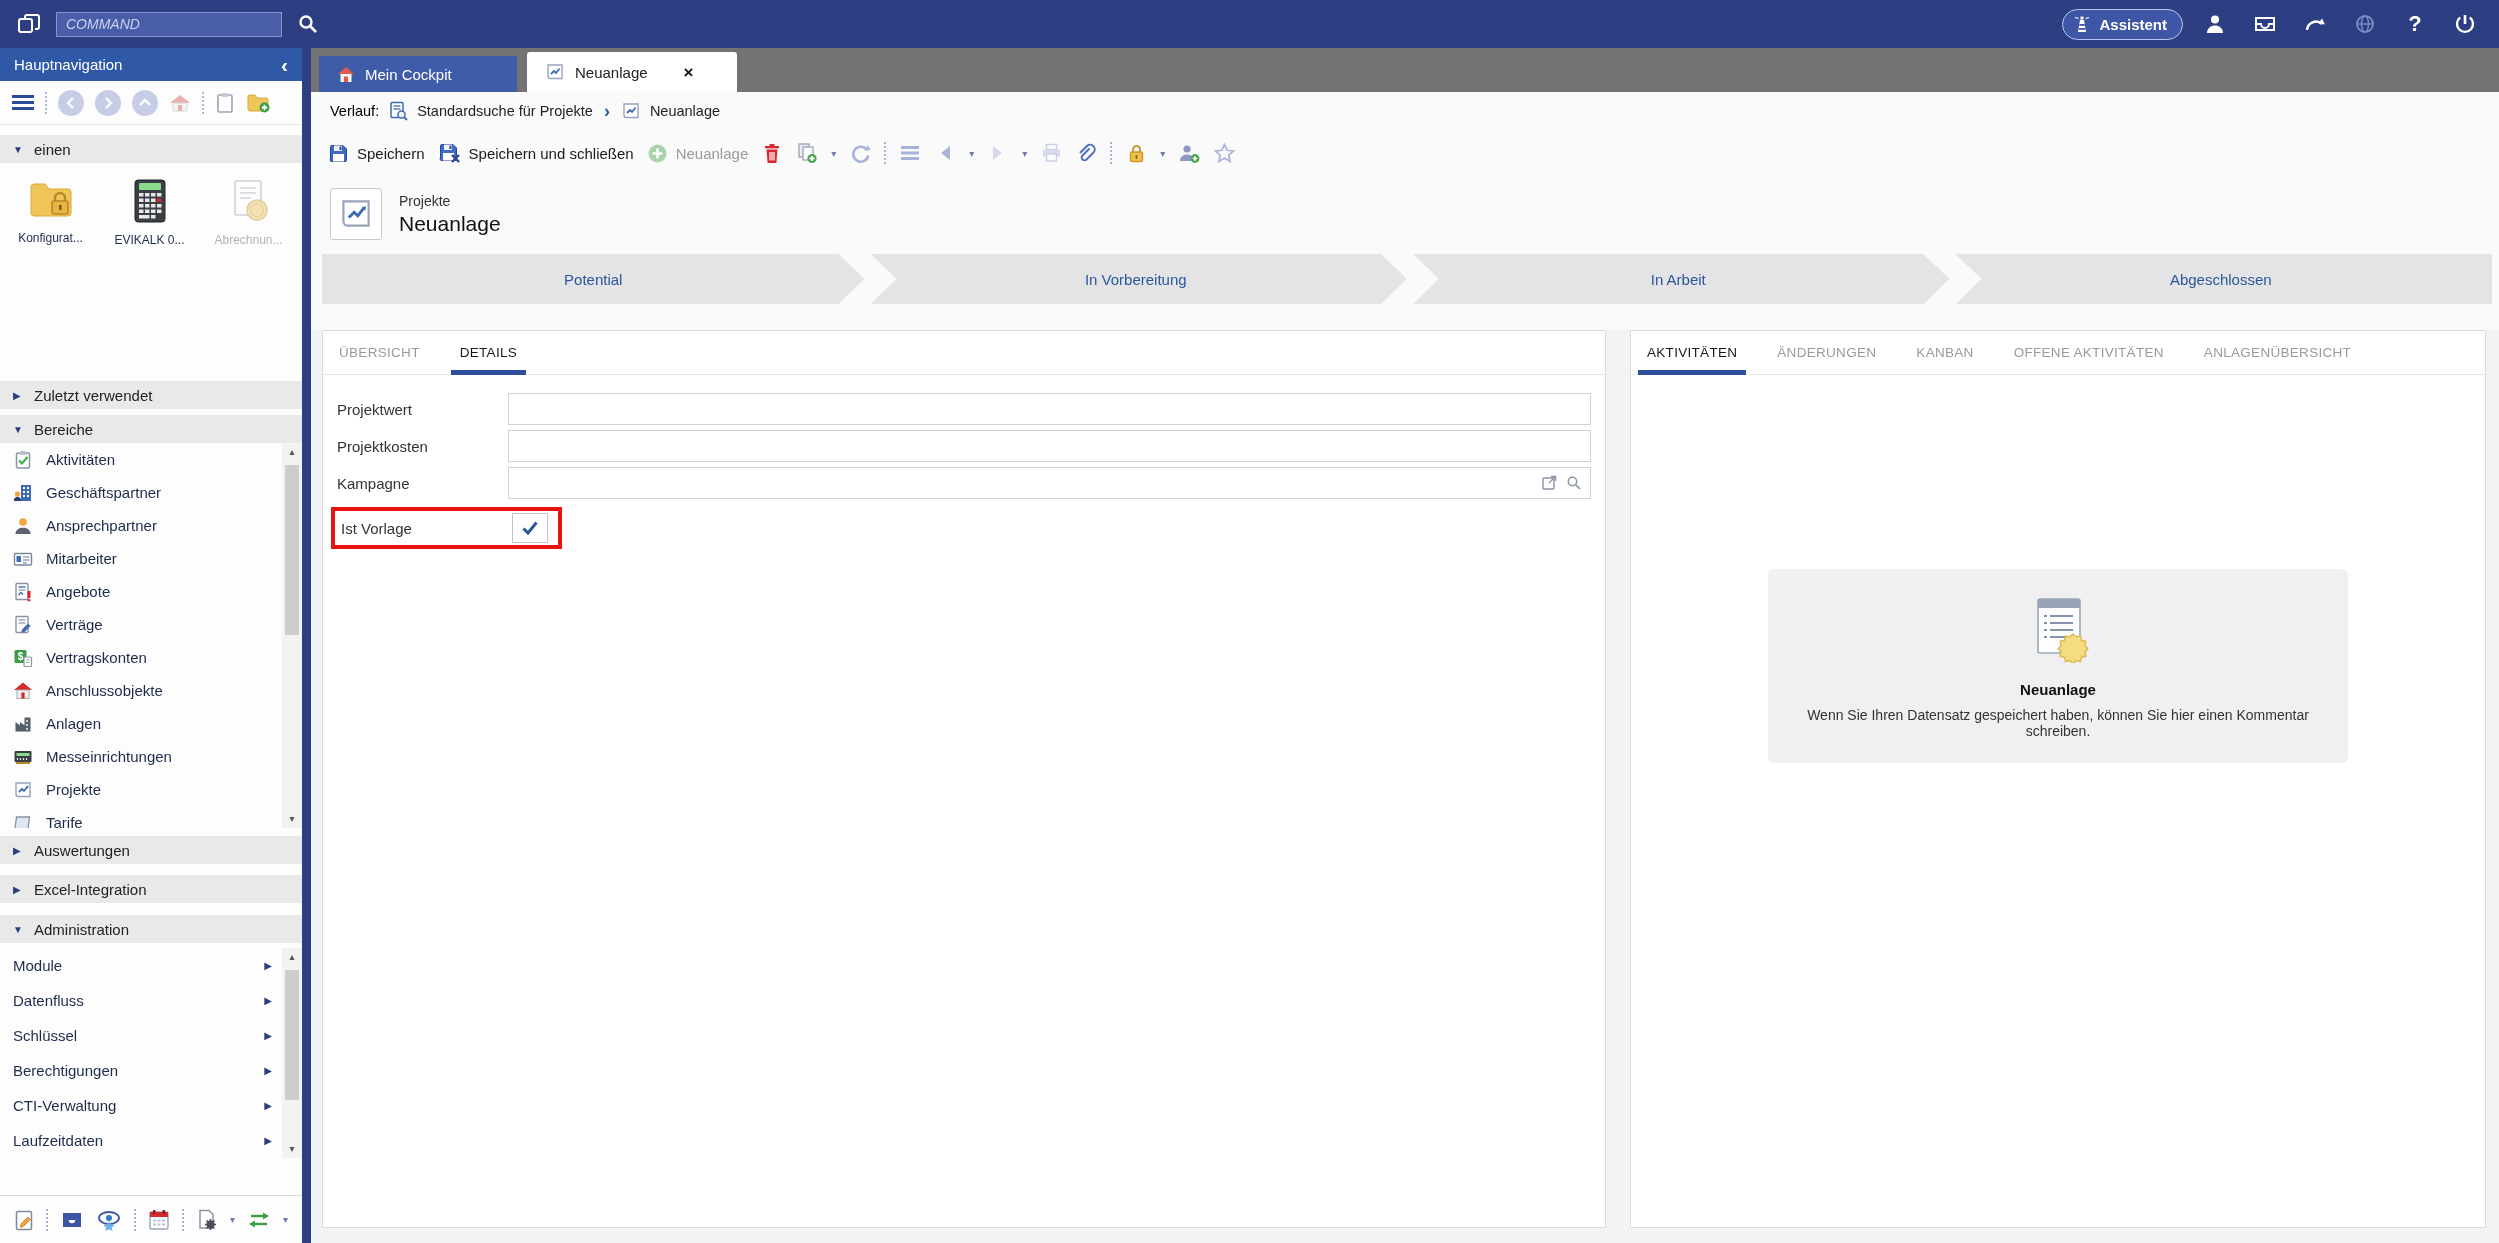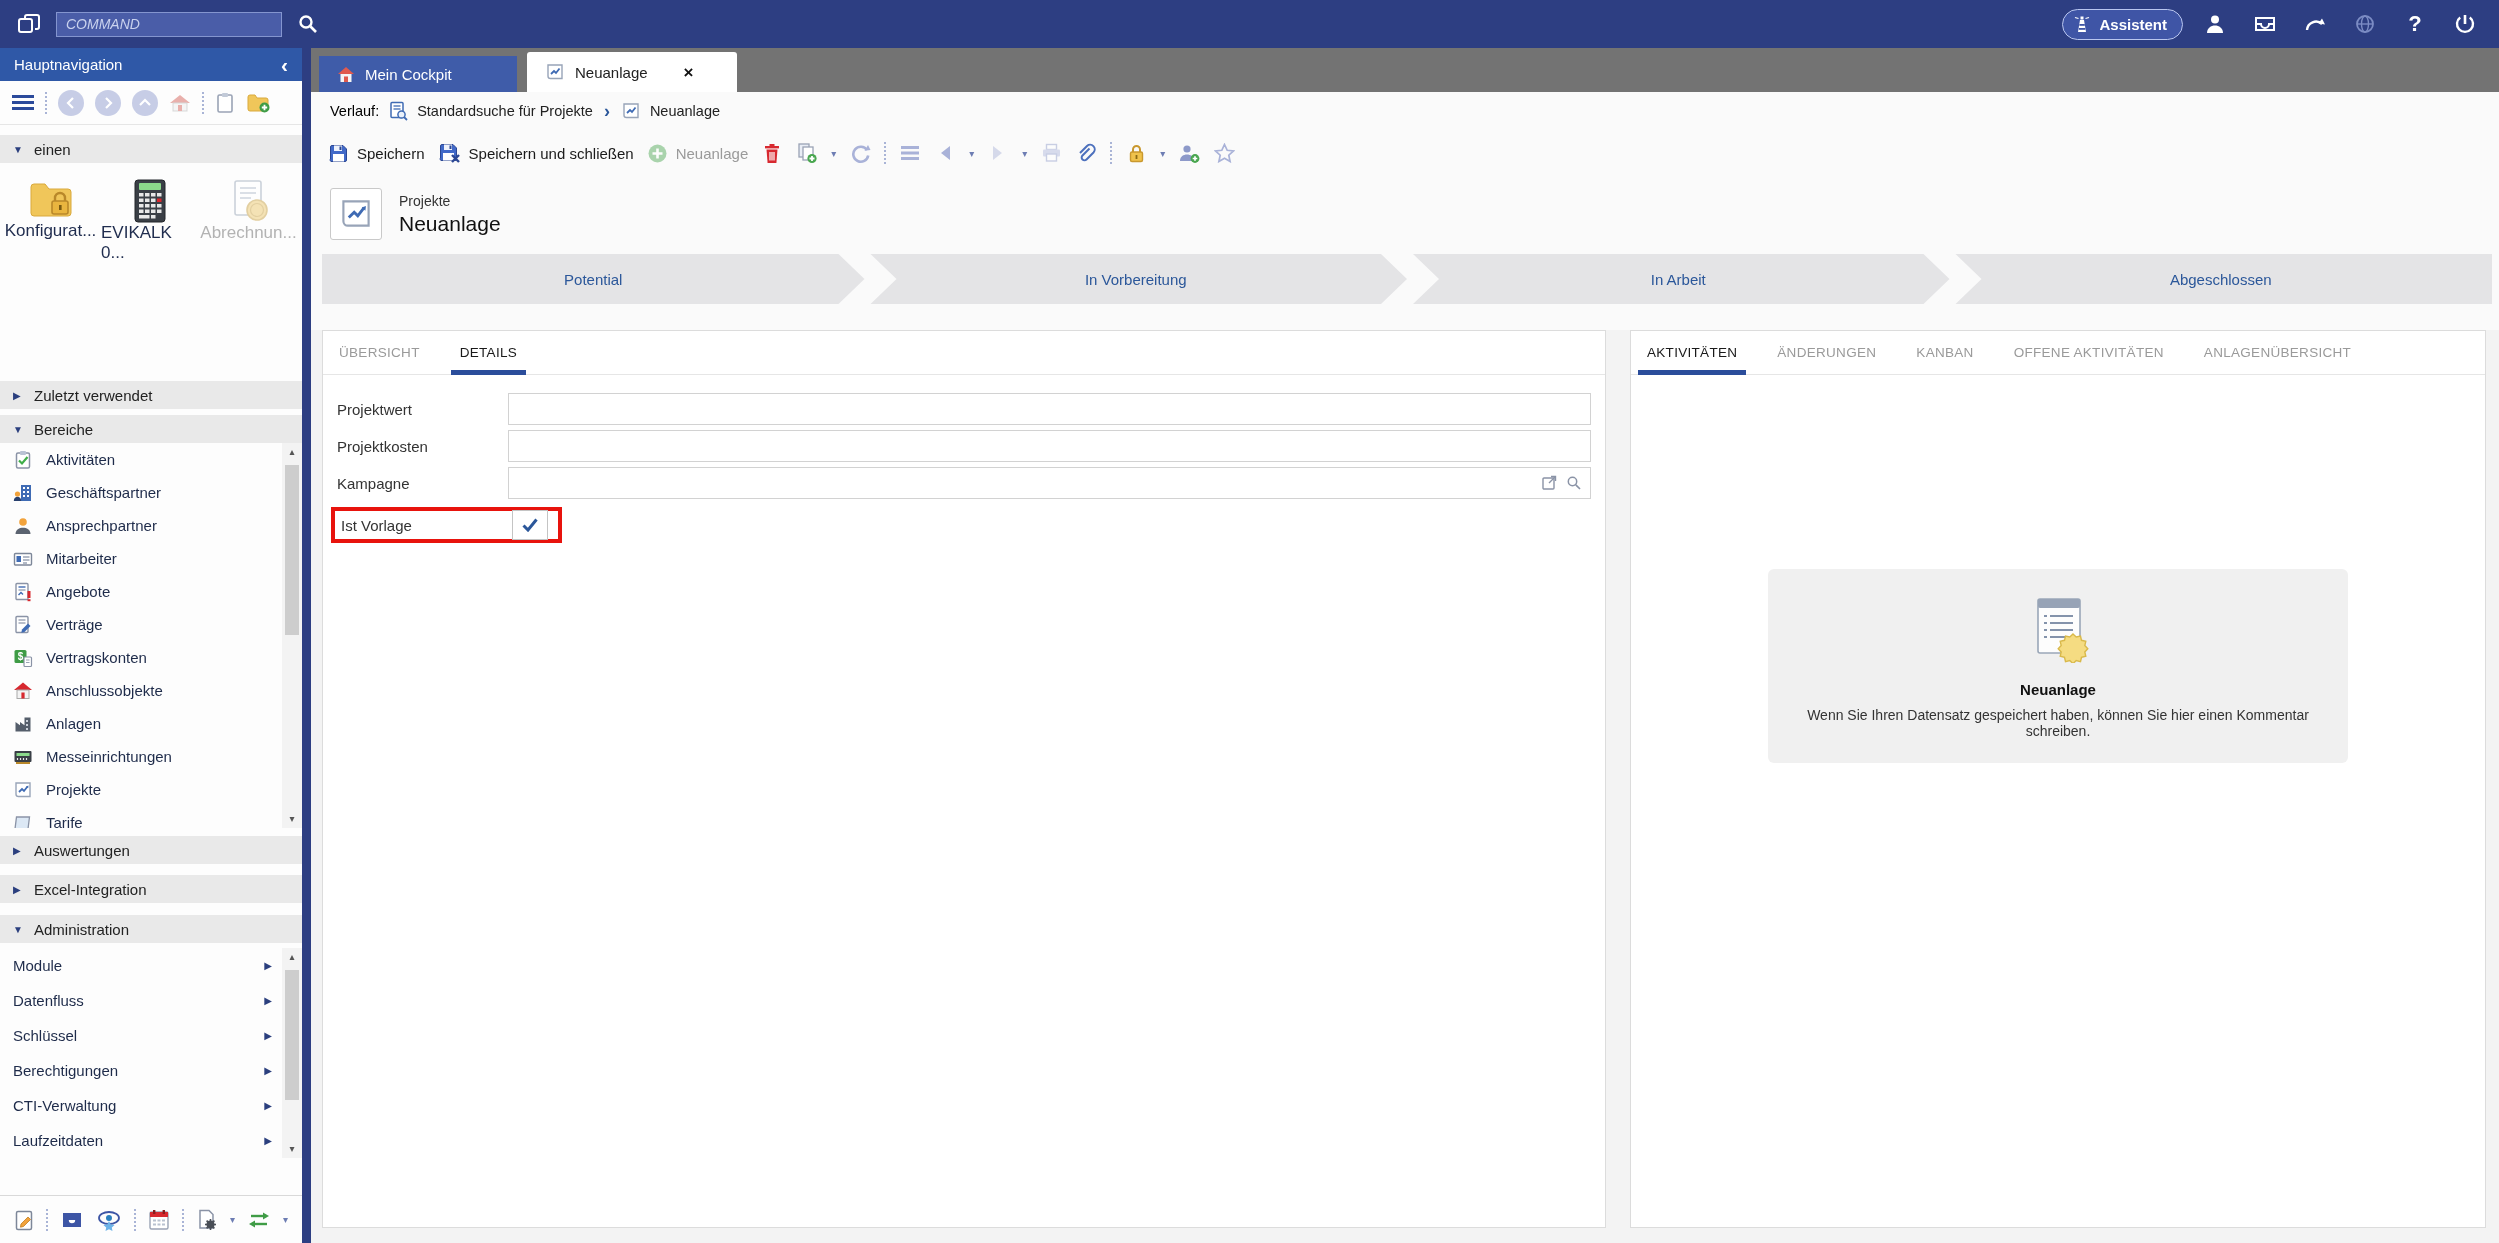--- a/index.html
+++ b/index.html
@@ -29,21 +29,21 @@
   .side-tools { height:44px; display:flex; align-items:center; gap:11px; padding:0 12px; background:#fdfdfd; border-bottom:1px solid #e6e6e6; flex:none; }
   .circle-btn { width:26px; height:26px; border-radius:50%; background:#c7cde6; display:flex; align-items:center; justify-content:center; flex:none; cursor:pointer; }
   .vsep { width:0; height:22px; border-left:2px dotted #a9b4d6; }
   .hamb { width:22px; height:15px; display:flex; flex-direction:column; justify-content:space-between; cursor:pointer; }
   .hamb i { display:block; height:3px; background:#2b4a9b; }
 
   .sec-head { height:28px; background:#e9e9e9; display:flex; align-items:center; gap:11px; padding:0 13px; font-size:15px; color:#222; margin-top:6px; flex:none; cursor:pointer; }
   .tri { color:#2b3f7e; font-size:10px; width:10px; }
 
   .shortcuts { display:flex; padding:16px 2px 10px; gap:2px; background:#fdfdfd; height:212px; flex:none; }
-  .shortcut { width:97px; display:flex; flex-direction:column; align-items:center; font-size:17px; color:#1f2c4e; cursor:pointer; }
+  .shortcut { width:97px; display:flex; flex-direction:column; align-items:center; gap:10px; font-size:12px; color:#1f2c4e; cursor:pointer; }
   .shortcut.disabled { color:#b3b3b3; }
   .shortcut.disabled svg { opacity:.5; }
 
   .itemlist { position:relative; background:#fdfdfd; overflow:hidden; flex:none; }
   .itemlist.bereiche { height:385px; }
   .itemlist.admin { height:210px; }
   .item { height:33px; display:flex; align-items:center; gap:13px; padding-left:13px; padding-right:30px; font-size:15px; color:#1e2b4a; cursor:pointer; }
   .item .ic { width:20px; height:20px; flex:none; }
   .admin .item { height:35px; padding-left:13px; }
   .subarrow { margin-left:auto; color:#2b3f7e; font-size:10px; }
@@ -94,21 +94,21 @@
   .ptabs { height:44px; border-bottom:1px solid #e6e6e6; display:flex; gap:40px; padding:0 16px; align-items:center; flex:none; }
   .ptab { font-size:13.5px; color:#9a9a9a; position:relative; height:100%; display:flex; align-items:center; letter-spacing:.3px; cursor:pointer; }
   .ptab.active { color:#1a1a1a; }
   .ptab.active::after { content:""; position:absolute; left:-9px; right:-9px; bottom:-1px; height:5px; background:#2b4d9b; }
 
   .form { padding:17px 14px; }
   .frow { display:flex; align-items:center; margin-bottom:3px; height:34px; }
   .flabel { width:171px; font-size:15px; color:#333; flex:none; }
   .fbox { flex:1; height:32px; border:1px solid #d2d2d2; background:#fff; display:flex; align-items:center; padding:0 8px; gap:9px; }
   .fbox input { flex:1; border:none; outline:none; height:100%; font-size:15px; font-family:"Liberation Sans",sans-serif; }
-  .hl { display:inline-flex; align-items:center; border:4px solid #e8130d; height:36px; padding:0 10px 0 6px; margin-left:-6px; margin-top:4px; }
+  .hl { display:inline-flex; align-items:center; border:4px solid #e8130d; height:42px; padding:0 10px 0 6px; margin-left:-6px; margin-top:4px; }
   .checkbox { width:36px; height:30px; border:1px solid #c4c4c4; background:#fff; display:flex; align-items:center; justify-content:center; cursor:pointer; }
 
   .empty { width:580px; margin:194px auto 0; background:#f0f0f0; border-radius:6px; text-align:center; padding:28px 20px 24px; }
   .empty-title { font-size:15px; font-weight:bold; color:#111; margin-top:14px; }
   .empty-msg { font-size:14px; color:#333; margin-top:9px; }
 </style>
 </head>
 <body>
 
 <div class="app">

